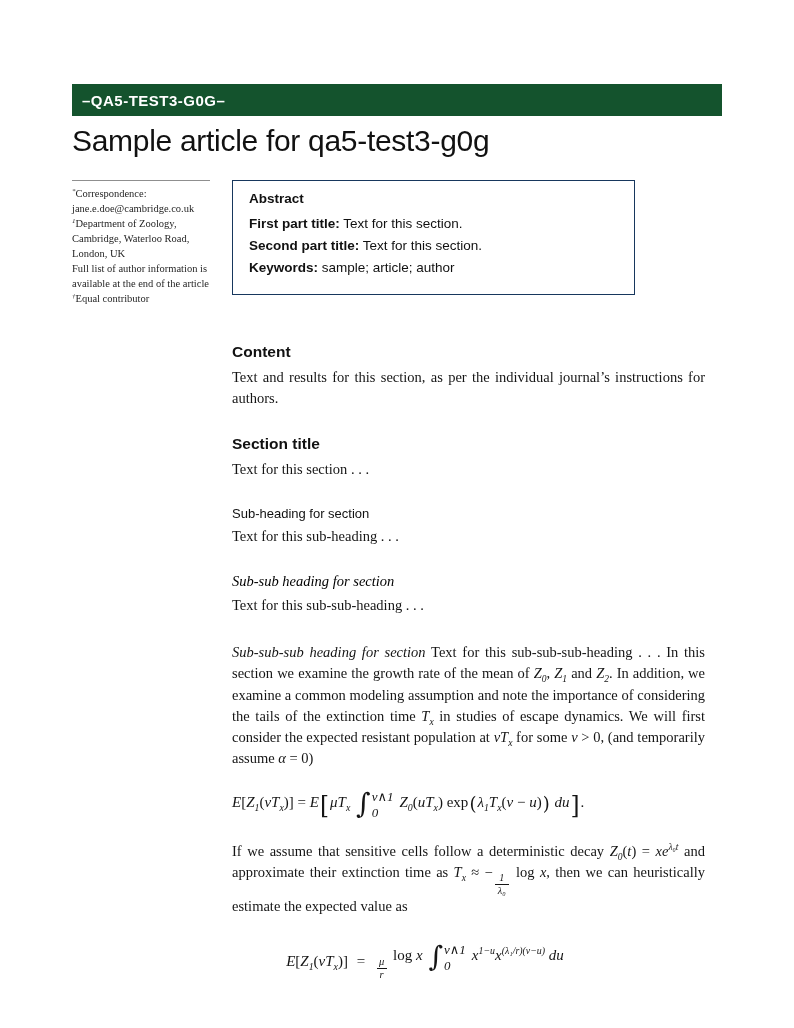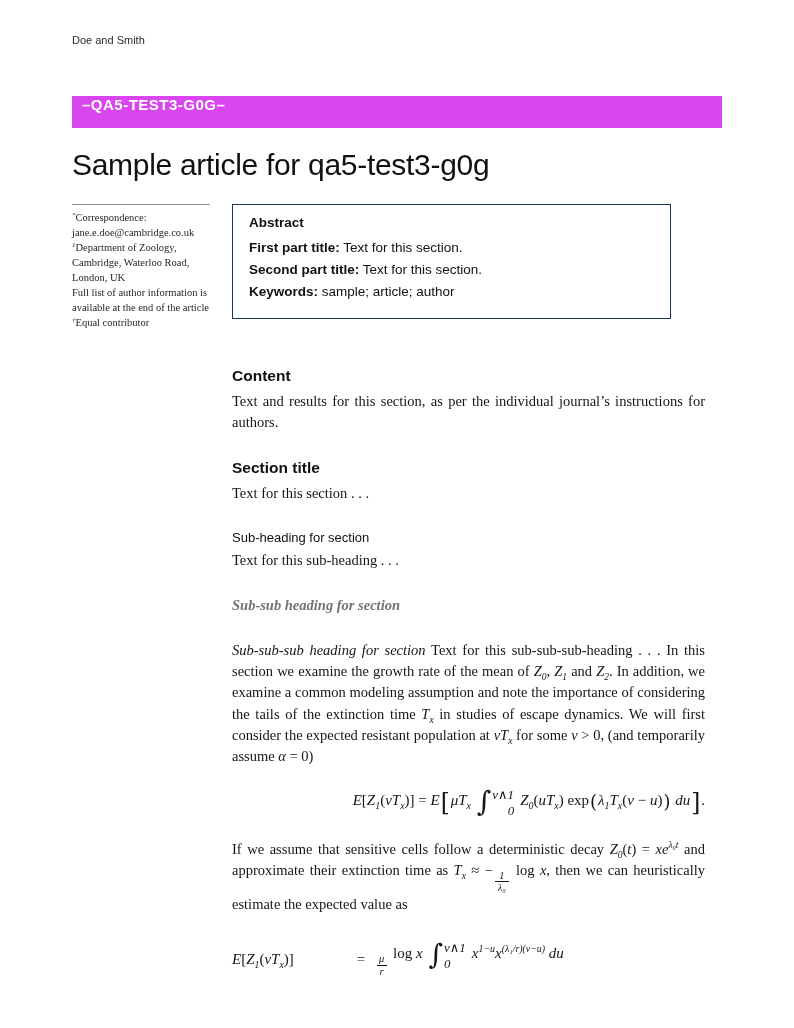--- a/index.html
+++ b/index.html
@@ -1,71 +1,70 @@
 <!DOCTYPE html>
 <html><head>
 <meta charset="utf-8">
 <style>
   html,body{margin:0;padding:0;background:#ffffff;}
   body{width:794px;min-height:1028px;position:relative;color:#1a1a1a;}
   .page{box-sizing:border-box;width:794px;min-height:1028px;padding:34px 72px 30px 72px;}
 
   .running-head{font-family:"Liberation Sans",sans-serif;font-size:11px;color:#2b2b2b;}
 
-  .banner{margin-top:50px;height:32px;background:#d946ef;display:flex;padding-left:10px;box-sizing:border-box;}
+  .banner{margin-top:50px;height:32px;background:#14532d;display:flex;align-items:center;padding-left:10px;box-sizing:border-box;}
   .banner span{font-family:"Liberation Sans",sans-serif;font-weight:700;font-size:15px;color:#ffffff;letter-spacing:0.5px;}
 
-  .title{font-family:"Liberation Sans",sans-serif;font-weight:400;font-size:30px;margin:20px 0 0 0;letter-spacing:-0.3px;color:#111;}
+  .title{font-family:"Liberation Sans",sans-serif;font-weight:400;font-size:30px;margin:8px 0 0 0;letter-spacing:-0.3px;color:#111;}
   .authors{margin-top:14px;font-family:"Liberation Sans",sans-serif;font-size:15px;color:#111;}
   .authors sup{font-size:10px;}
 
   .two-col{display:flex;gap:22px;margin-top:22px;align-items:flex-start;}
   .side{width:138px;border-top:1px solid #8f8f8f;padding-top:5px;font-family:"Liberation Sans",sans-serif;font-size:10.5px;line-height:1.34;color:#1f1f1f;}
   .side-line sup{font-size:7.5px;}
-  .abstract-box{width:439px;box-sizing:border-box;border:1.5px solid #17375d;padding:10px 16px 12px 16px;font-family:"Liberation Sans",sans-serif;font-size:13.5px;color:#111;}
+  .abstract-box{width:403px;box-sizing:border-box;border:1.5px solid #17375d;padding:10px 16px 12px 16px;font-family:"Liberation Sans",sans-serif;font-size:13.5px;color:#111;}
   .abs-heading{font-weight:700;margin-bottom:10px;}
   .abs-item{margin:7px 0;}
   .abs-item b{font-weight:700;}
 
   .main-col{margin-left:160px;width:473px;margin-top:36px;}
   h2.sec{font-family:"Liberation Sans",sans-serif;font-weight:700;font-size:15.5px;margin:26px 0 6px 0;color:#111;}
   h2.sec.first{margin-top:0;}
   h3.subsec{font-family:"Liberation Sans",sans-serif;font-weight:500;font-size:13px;margin:26px 0 5px 0;color:#111;}
-  h4.subsubsec{font-family:"Liberation Serif","DejaVu Serif",serif;font-style:italic;font-weight:700;font-size:14.5px;margin:26px 0 5px 0;color:#737373;}
+  h4.subsubsec{font-family:"Liberation Serif","DejaVu Serif",serif;font-style:italic;font-weight:400;font-size:14.5px;margin:26px 0 5px 0;color:#000000;}
   p.body{font-family:"Liberation Serif","DejaVu Serif",serif;font-size:14.5px;line-height:1.46;text-align:justify;margin:0 0 10px 0;color:#151515;}
 
   
   .mt,.mv,.ms,.it{font-family:"Liberation Serif","DejaVu Serif",serif;}
   .mv{font-style:italic;}
   .it{font-style:italic;}
   sub.ms,sup.ms{font-size:0.66em;font-style:italic;line-height:0;}
   .frac{display:inline-flex;flex-direction:column;align-items:center;vertical-align:-0.35em;font-size:0.7em;line-height:1.15;margin:0 2px;font-family:"Liberation Serif","DejaVu Serif",serif;}
   .frac .num{padding:0 3px;font-style:italic;}
   .frac .den{padding:0 3px;border-top:1px solid currentColor;font-style:italic;}
   .int{display:inline-flex;align-items:center;vertical-align:middle;margin:0 2px;}
   .int .isym{font-size:28px;line-height:1;font-family:"DejaVu Serif",serif;font-weight:300;}
   .int .lims{display:inline-flex;flex-direction:column;justify-content:space-between;height:30px;font-size:13px;font-style:italic;margin:0 4px 0 1px;font-family:"Liberation Serif","DejaVu Serif",serif;}
   .big{font-family:"DejaVu Serif",serif;font-weight:300;vertical-align:middle;line-height:1;padding:0 1px;}
   .big.s1{font-size:1.2em;}
   .big.s2{font-size:1.55em;}
 
-  .eq-display{text-align:right;margin:20px 0 22px 0;font-size:15px;font-family:"Liberation Serif","DejaVu Serif",serif;color:#151515;}
+  .eq-display{text-align:left;margin:20px 0 22px 0;font-size:15px;font-family:"Liberation Serif","DejaVu Serif",serif;color:#151515;}
   .eq-align{margin-top:18px;font-size:15px;font-family:"Liberation Serif","DejaVu Serif",serif;color:#151515;}
   .eq-row{display:grid;grid-template-columns:116px 26px auto 1fr;align-items:center;padding:7px 0;}
-  .eq-lhs{}
+  .eq-lhs{text-align:right;}
   .eq-rel{text-align:center;}
   .eq-rhs{text-align:left;white-space:nowrap;}
   .eq-no{text-align:right;}
 </style>
 </head>
 <body>
 
 <div class="page">
 
-  <div class="running-head">Doe and Smith</div>
 
   <div class="banner">
     <span>–QA5-TEST3-G0G–</span>
   </div>
 
   <h1 class="title">Sample article for qa5-test3-g0g</h1>
 
 
   <div class="two-col">
     <aside class="side">
@@ -93,20 +92,21 @@
     <h2 class="sec first">Content</h2>
     <p class="body"><span class="mt">Text and results for this section, as per the individual journal’s instructions for authors.</span></p>
 
     <h2 class="sec">Section title</h2>
     <p class="body"><span class="mt">Text for this section . . .</span></p>
 
     <h3 class="subsec">Sub-heading for section</h3>
     <p class="body"><span class="mt">Text for this sub-heading . . .</span></p>
 
     <h4 class="subsubsec">Sub-sub heading for section</h4>
+    <p class="body"><span class="mt">Text for this sub-sub-heading . . .</span></p>
 
     <p class="body" style="margin-top:26px;"><span class="it">Sub-sub-sub heading for section</span><span class="mt">   Text for this sub-sub-sub-heading . . . In this section we examine the growth rate of the mean of </span><span class="mv">Z</span><sub class="ms">0</sub><span class="mt">, </span><span class="mv">Z</span><sub class="ms">1</sub><span class="mt"> and </span><span class="mv">Z</span><sub class="ms">2</sub><span class="mt">. In addition, we examine a common modeling assumption and note the importance of considering the tails of the extinction time </span><span class="mv">T</span><sub class="ms">x</sub><span class="mt"> in studies of escape dynamics. We will first consider the expected resistant population at </span><span class="mv">vT</span><sub class="ms">x</sub><span class="mt"> for some </span><span class="mv">v</span><span class="mt"> &gt; 0, (and temporarily assume </span><span class="mv">α</span><span class="mt"> = 0)</span></p>
 
     <div class="eq-display"><span class="mv">E</span><span class="mt">[</span><span class="mv">Z</span><sub class="ms">1</sub><span class="mt">(</span><span class="mv">vT</span><sub class="ms">x</sub><span class="mt">)] = </span><span class="mv">E</span><span class="big s2">[</span><span class="mv">μT</span><sub class="ms">x</sub><span class="mt"> </span><span class="int">
           <span class="isym">∫</span>
           <span class="lims">
             <span>v∧1</span>
             <span>0</span>
           </span>
         </span><span class="mv">Z</span><sub class="ms">0</sub><span class="mt">(</span><span class="mv">uT</span><sub class="ms">x</sub><span class="mt">) exp</span><span class="big s1">(</span><span class="mv">λ</span><sub class="ms">1</sub><span class="mv">T</span><sub class="ms">x</sub><span class="mt">(</span><span class="mv">v</span><span class="mt"> − </span><span class="mv">u</span><span class="mt">)</span><span class="big s1">)</span><span class="mt"> </span><span class="mv">du</span><span class="big s2">]</span><span class="mt">.</span></div>

